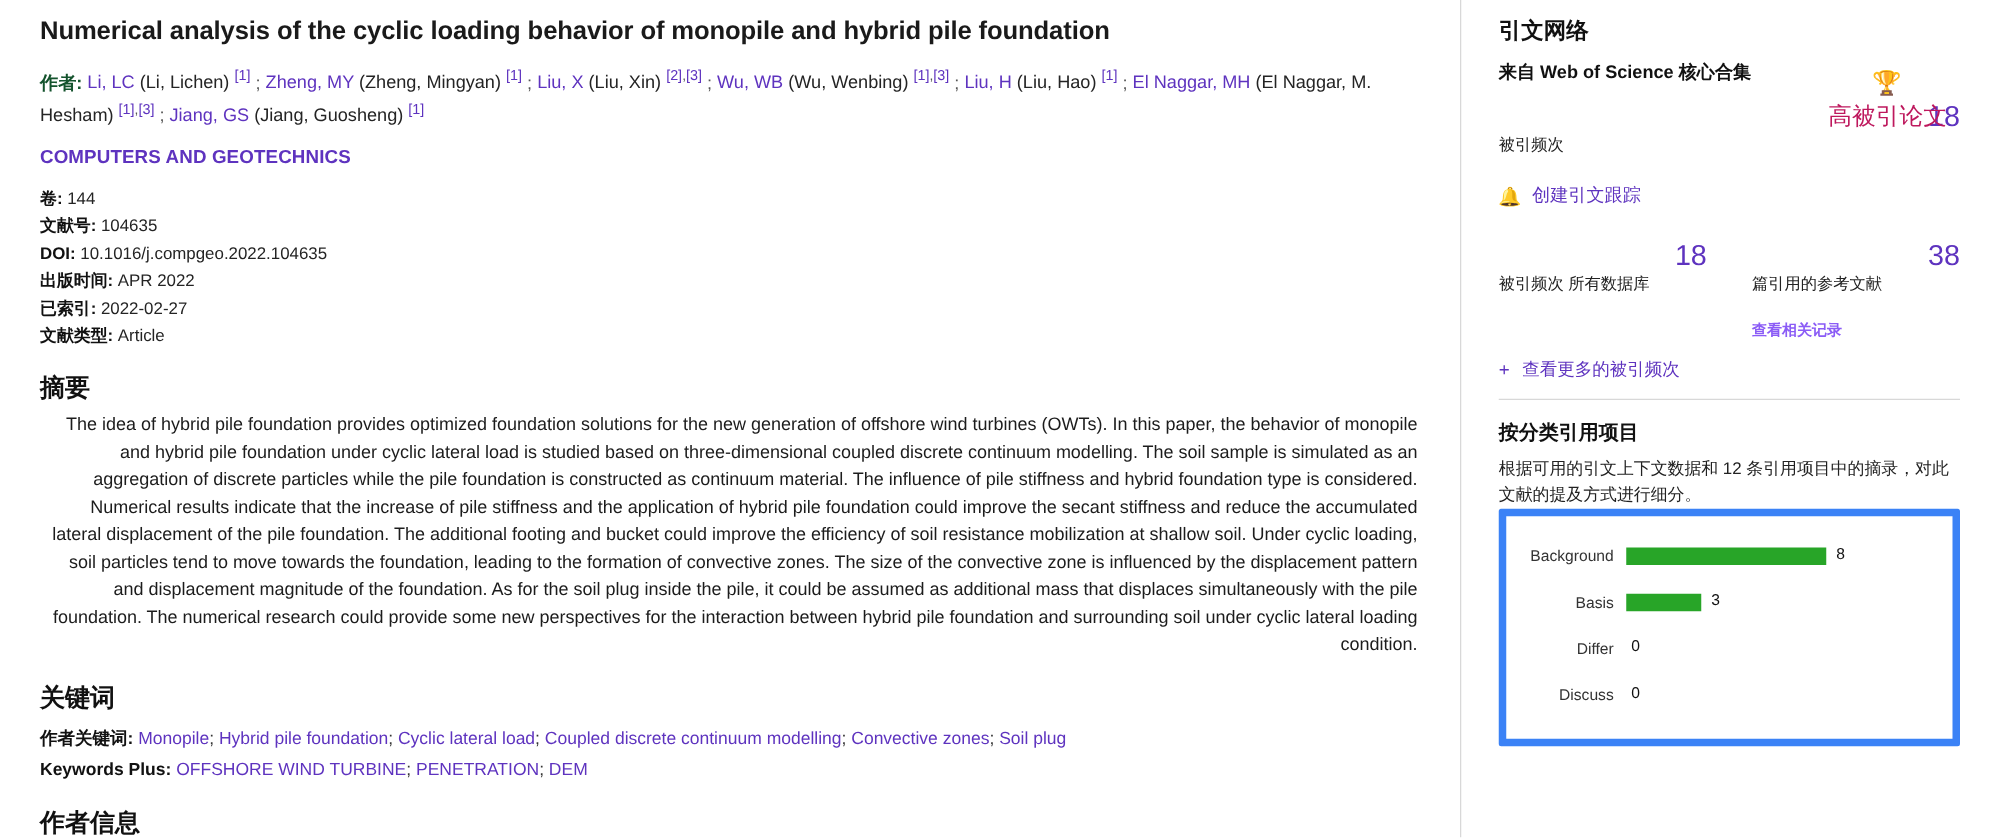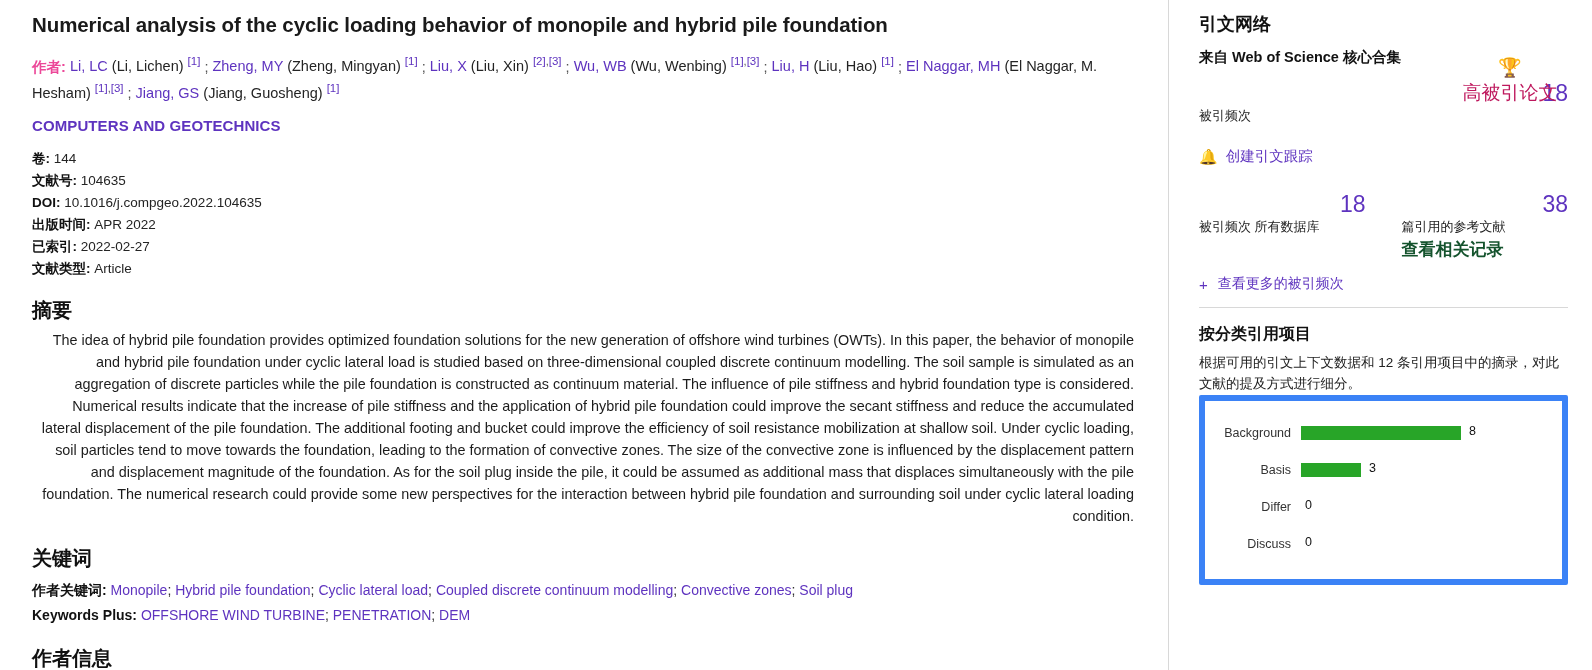--- a/index.html
+++ b/index.html
@@ -28,21 +28,21 @@
     line-height: 1.3;
     color: #1a1a1a;
     margin: 4px 0 14px 0;
     letter-spacing: -0.1px;
   }
   .authors-row {
     font-size: 14.5px;
     line-height: 1.62;
     color: #242424;
   }
-  .authors-row .lbl { font-weight: 700; color: #ec4899; }
+  .authors-row .lbl { font-weight: 700; color: #14532d; }
   .authors-row .sep { color: #555; }
   .sup { color: #5e33bf; font-size: 11.5px; vertical-align: super; }
   .sup-sep { color: #555; font-size: 11px; vertical-align: super; }
   .journal {
     margin-top: 12px;
     font-size: 15px;
     font-weight: 700;
     color: #5e33bf;
     letter-spacing: .1px;
   }
@@ -124,21 +124,21 @@
   }
   .bell { color: #5e33bf; font-size: 15px; }
 
   .stats {
     display: flex;
     margin-top: 26px;
     gap: 36px;
   }
   .stat-col { width: 170px; }
   .stat-sub { font-size: 13px; color: #222; margin-top: 2px; }
-  .stat-link { font-size: 17px; color: #14532d; margin-top: 2px; font-weight: 700; }
+  .stat-link { font-size: 12px; color: #8b5cf6; margin-top: 20px; font-weight: 700; }
   .more-row {
     display: flex;
     align-items: center;
     gap: 10px;
     margin-top: 14px;
     font-size: 14px;
     color: #5e33bf;
   }
   .plus { font-size: 15px; color: #5e33bf; }
   .divider { border-top: 1px solid #d8d8d8; margin: 14px 0 0 0; }

